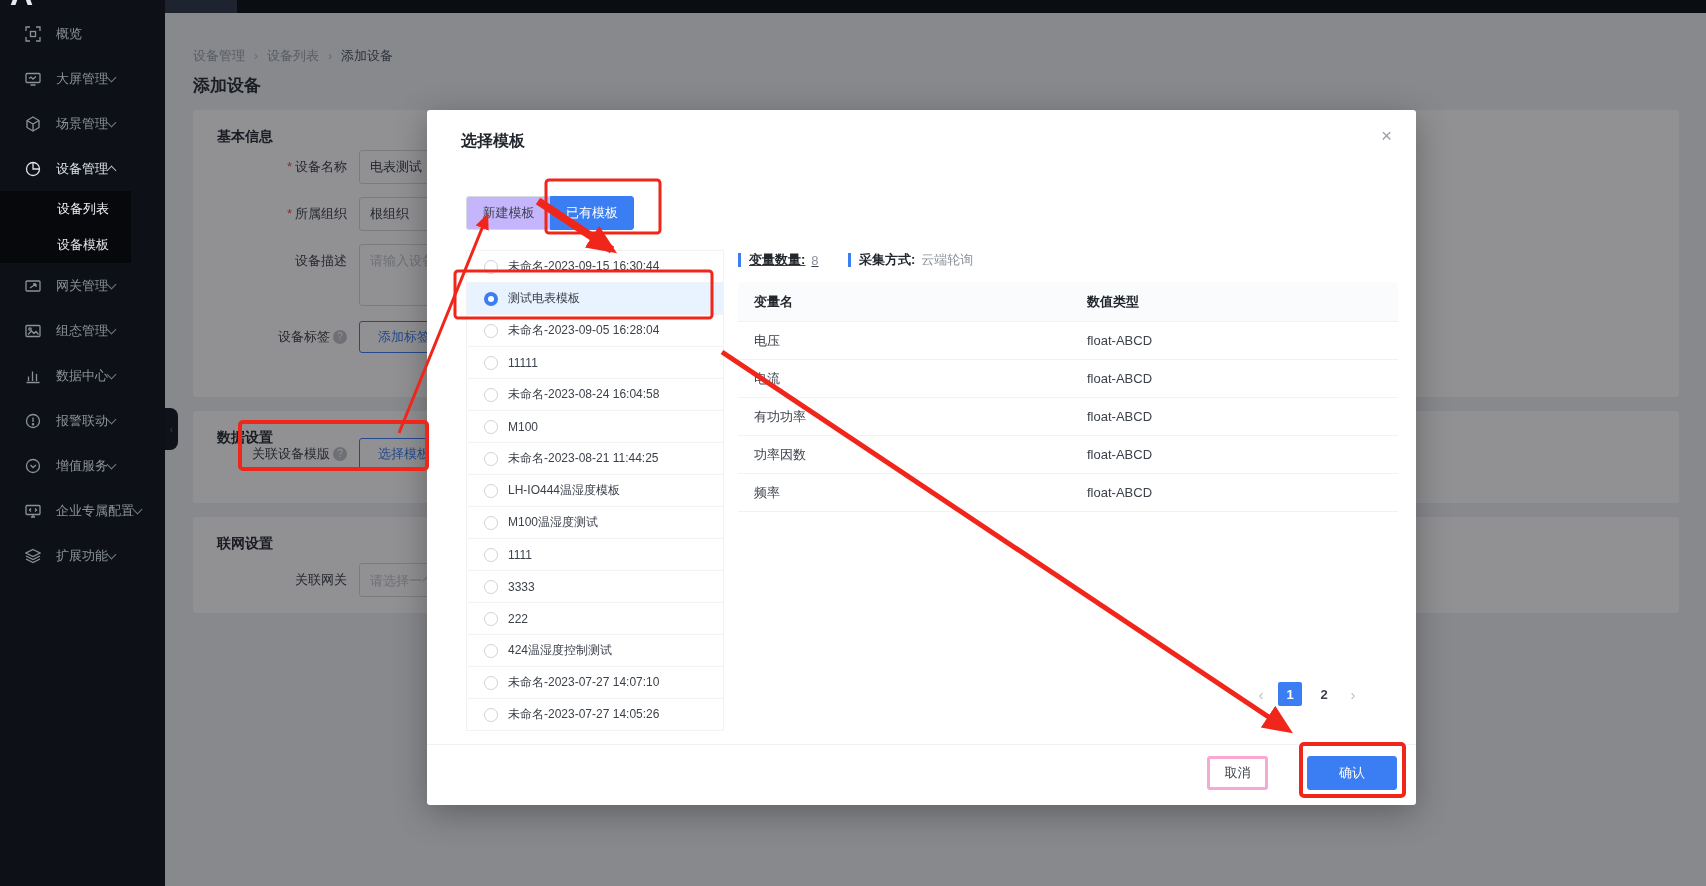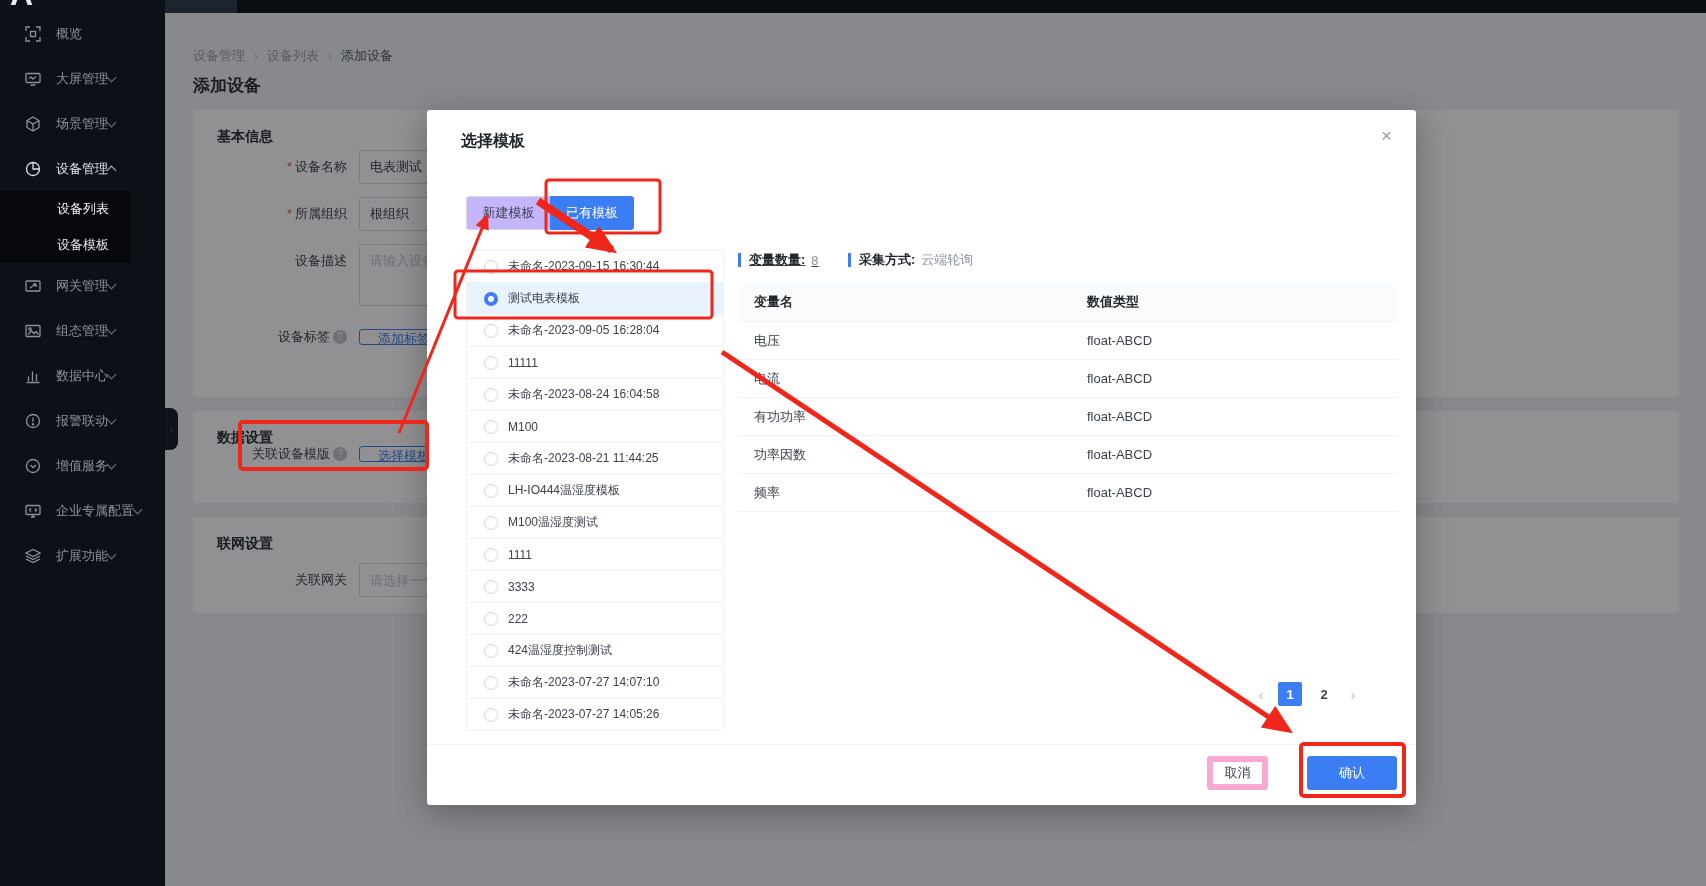--- a/index.html
+++ b/index.html
@@ -44,21 +44,21 @@
   .card-network { top:504px; height:96px;  }
   .card-title { position:absolute; left:24px; top:18px; font-size:14px; font-weight:bold; color:#272c33; }
   .frow { position:absolute; left:24px; display:flex; align-items:center; }
   .frow.top-align { align-items:flex-start; }
   .flabel { width:130px; flex:none; text-align:right; font-size:13px; color:#3c414a; margin-right:12px; line-height:34px; }
   .req { color:#e05252; margin-right:3px; }
   .help { display:inline-block; width:14px; height:14px; border-radius:50%; background:#bfc3ca; color:#fff; font-size:10px; text-align:center; line-height:14px; vertical-align:1px; margin-left:3px; }
   .tin { width:320px; height:34px; border:1px solid #d6d9de; border-radius:3px; padding:0 10px; font-size:13px; color:#3c414a; background:#fff; outline:none; font-family:inherit; }
   .tarea { width:320px; height:62px; border:1px solid #d6d9de; border-radius:3px; padding:7px 10px; font-size:13px; color:#3c414a; resize:none; outline:none; font-family:inherit; }
   .tarea::placeholder, .tin::placeholder { color:#c0c4cb; }
-  .btn-outline-blue { height:16px; padding:0 18px; border:1px solid #3b7df2; color:#3b7df2; background:#fff; border-radius:3px; font-size:13px; cursor:pointer; font-family:Liberation Sans, sans-serif; }
+  .btn-outline-blue { height:32px; padding:0 18px; border:1px solid #3b7df2; color:#3b7df2; background:#fff; border-radius:3px; font-size:13px; cursor:pointer; font-family:Liberation Sans, sans-serif; }
   
   .mask { position:absolute; left:165px; top:13px; right:0; bottom:0; background:rgba(10,12,16,0.45); z-index:5; }
   
   .modal { position:absolute; left:427px; top:110px; width:989px; height:695px; background:#fff; border-radius:3px; box-shadow:0 8px 34px rgba(0,0,0,.3); z-index:10; }
   .m-title { position:absolute; left:34px; top:21px; font-size:16px; font-weight:bold; color:#23272e; }
   .m-close { position:absolute; right:24px; top:16px; font-size:19px; color:#9aa0a8; cursor:pointer; line-height:1; }
   .m-tabs { position:absolute; left:39px; top:86px; display:flex; }
   .m-tab { min-width:84px; height:34px; display:flex; align-items:center; justify-content:center; font-size:13px; border:1px solid #d6d9de; background:#c4b5fd; color:#3c414a; cursor:pointer; padding:0 12px; }
   .m-tab:first-child { border-radius:3px 0 0 3px; border-right:none; }
   .m-tab:last-child { border-radius:0 3px 3px 0; }
@@ -79,21 +79,21 @@
   .vt-head { height:40px; background:#fafbfc; font-weight:bold; color:#23272e; }
   .vt-body-row { height:38px; color:#3c414a; }
   .c1 { flex:0 0 349px; padding-left:16px; }
   .c2 { flex:1; }
   .pager { position:absolute; right:56px; top:572px; display:flex; align-items:center; gap:10px; font-size:13px; color:#3c414a; }
   .pg-arrow { color:#b9bdc4; cursor:pointer; font-size:15px; width:14px; text-align:center; }
   .pg { width:24px; height:24px; display:flex; align-items:center; justify-content:center; border-radius:2px; cursor:pointer; font-weight:bold; }
   .pg.active { background:#3b7df2; color:#fff; }
   .m-footer-line { position:absolute; left:0; right:0; top:634px; border-top:1px solid #f0f2f4; }
   .btn { height:34px; border-radius:3px; font-size:13px; cursor:pointer; font-family:inherit; position:absolute; top:646px; }
-  .btn-cancel { left:780px; width:61px; background:#fff; border:6px solid #f9a8d4; color:#3c414a; }
+  .btn-cancel { left:780px; width:61px; background:#fff; border:3px solid #f9a8d4; color:#3c414a; }
   .btn-confirm { left:880px; width:90px; background:#3b7df2; border:1px solid #3b7df2; color:#fff; }
   
   .annotations { position:absolute; left:0; top:0; width:1706px; height:886px; z-index:30; pointer-events:none; }
 </style>
 </head>
 <body>
 
 <div class="topbar">
   <div class="topbar-tab"></div>
 </div>

